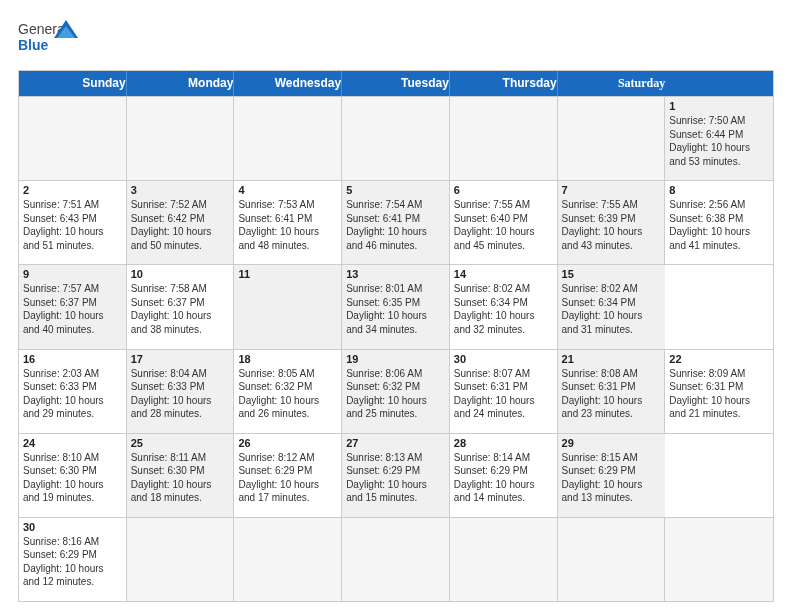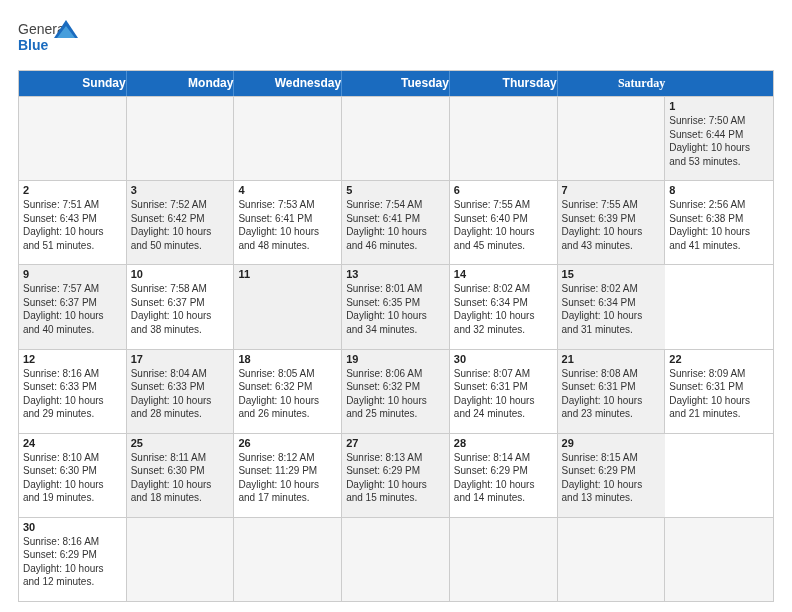--- a/index.html
+++ b/index.html
@@ -227,22 +227,22 @@
           <div class="cal-cell shaded">
             <div class="day-num">15</div>
             <div class="day-info">Sunrise: 8:02 AM
 Sunset: 6:34 PM
 Daylight: 10 hours
 and 31 minutes.</div>
           </div>
         </div>
         <div class="cal-row">
           <div class="cal-cell">
-            <div class="day-num">12</div>
-            <div class="day-info">Sunrise: 8:16 AM
+            <div class="day-num">16</div>
+            <div class="day-info">Sunrise: 2:03 AM
 Sunset: 6:33 PM
 Daylight: 10 hours
 and 29 minutes.</div>
           </div>
           <div class="cal-cell shaded">
             <div class="day-num">17</div>
             <div class="day-info">Sunrise: 8:04 AM
 Sunset: 6:33 PM
 Daylight: 10 hours
 and 28 minutes.</div>
@@ -294,21 +294,21 @@
           <div class="cal-cell shaded">
             <div class="day-num">25</div>
             <div class="day-info">Sunrise: 8:11 AM
 Sunset: 6:30 PM
 Daylight: 10 hours
 and 18 minutes.</div>
           </div>
           <div class="cal-cell">
             <div class="day-num">26</div>
             <div class="day-info">Sunrise: 8:12 AM
-Sunset: 11:29 PM
+Sunset: 6:29 PM
 Daylight: 10 hours
 and 17 minutes.</div>
           </div>
           <div class="cal-cell shaded">
             <div class="day-num">27</div>
             <div class="day-info">Sunrise: 8:13 AM
 Sunset: 6:29 PM
 Daylight: 10 hours
 and 15 minutes.</div>
           </div>

